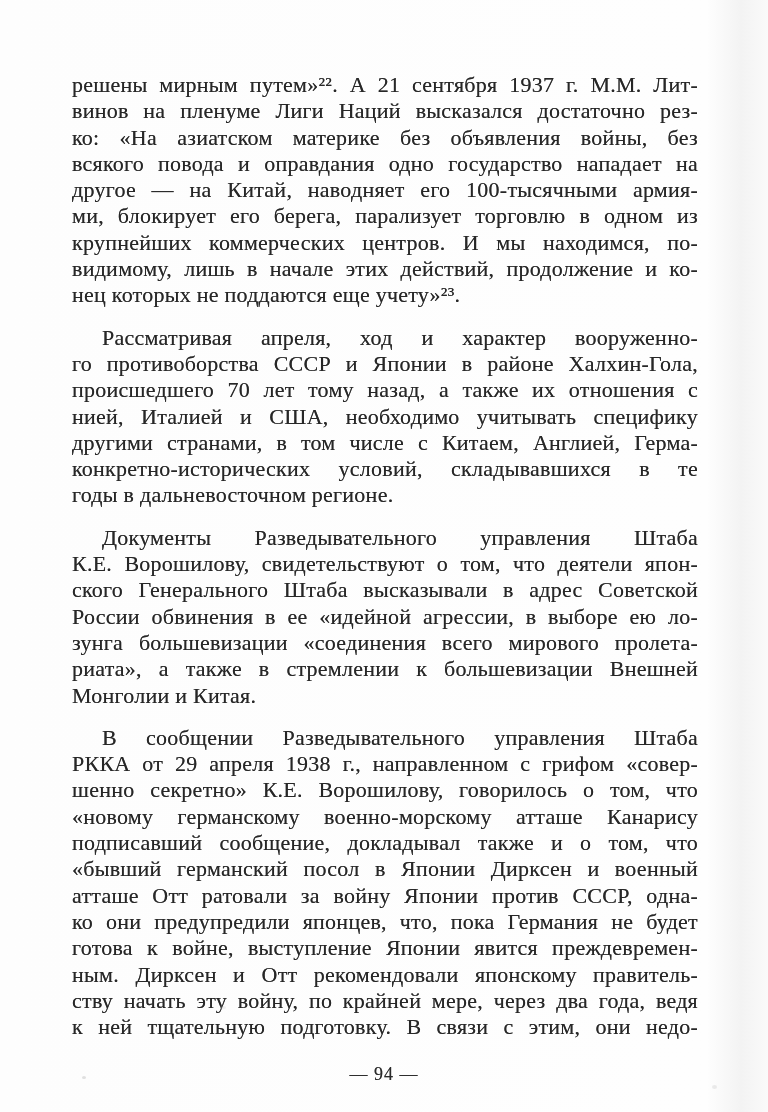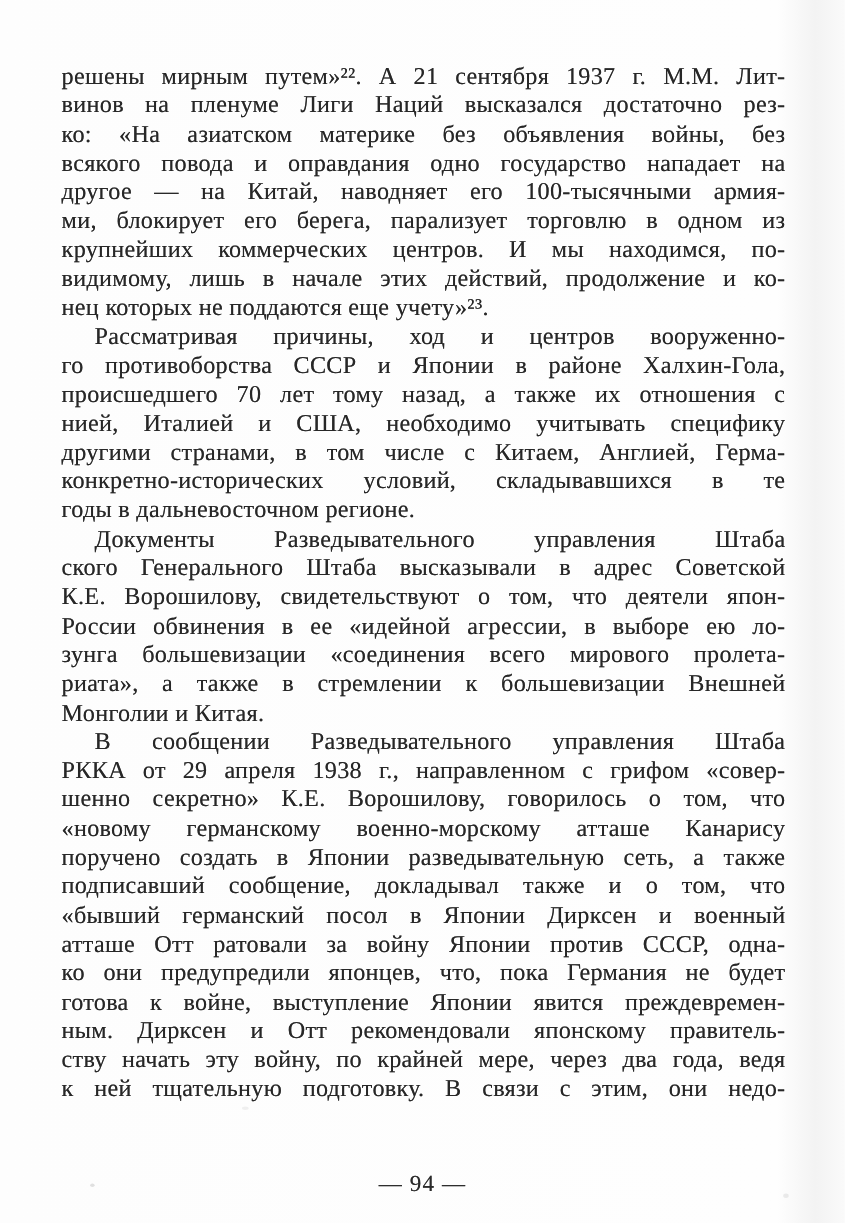--- a/index.html
+++ b/index.html
@@ -22,36 +22,36 @@
     position: absolute;
     left: 56px;
     top: 56px;
     width: 658px;
     font-size: 22px;
     line-height: 26.3px;
     letter-spacing: 0.25px;
     text-rendering: optimizeLegibility;
     text-shadow: 0 0 0.5px rgba(35,35,35,0.65);
   }
-  .paragraph { margin: 0; }
+  .paragraph { margin: 16px; }
   .line {
     height: 26.3px;
     text-align: justify;
     text-align-last: justify;
     white-space: normal;
   }
   .line.para-end { text-align-last: left; }
   .line.indent { text-indent: 30px; }
   .page-number {
     position: absolute;
     left: 0;
     right: 0;
     top: 1064px;
     text-align: center;
-    font-size: 21px;
+    font-size: 18px;
     letter-spacing: 1px;
     color: #2b2b2b;
     text-shadow: 0 0 0.5px rgba(35,35,35,0.6);
   }
   .speck {
     position: absolute;
     border-radius: 50%;
     background: #c9c9c9;
     opacity: 0.55;
   }
@@ -69,43 +69,42 @@
         <div class="line">винов на пленуме Лиги Наций высказался достаточно рез-</div>
         <div class="line">ко: «На азиатском материке без объявления войны, без</div>
         <div class="line">всякого повода и оправдания одно государство нападает на</div>
         <div class="line">другое — на Китай, наводняет его 100-тысячными армия-</div>
         <div class="line">ми, блокирует его берега, парализует торговлю в одном из</div>
         <div class="line">крупнейших коммерческих центров. И мы находимся, по-</div>
         <div class="line">видимому, лишь в начале этих действий, продолжение и ко-</div>
         <div class="line para-end">нец которых не поддаются еще учету»²³.</div>
       </div>
       <div class="paragraph">
-        <div class="line indent">Рассматривая причины, ход и центров вооруженно-</div>
+        <div class="line indent">Рассматривая апреля, ход и характер вооруженно-</div>
         <div class="line">го противоборства СССР и Японии в районе Халхин-Гола,</div>
         <div class="line">происшедшего 70 лет тому назад, а также их отношения с</div>
         <div class="line">нией, Италией и США, необходимо учитывать специфику</div>
         <div class="line">другими странами, в том числе с Китаем, Англией, Герма-</div>
         <div class="line">конкретно-исторических условий, складывавшихся в те</div>
         <div class="line para-end">годы в дальневосточном регионе.</div>
       </div>
       <div class="paragraph">
         <div class="line indent">Документы Разведывательного управления Штаба</div>
+        <div class="line">К.Е. Ворошилову, свидетельствуют о том, что деятели япон-</div>
         <div class="line">ского Генерального Штаба высказывали в адрес Советской</div>
-        <div class="line">К.Е. Ворошилову, свидетельствуют о том, что деятели япон-</div>
         <div class="line">России обвинения в ее «идейной агрессии, в выборе ею ло-</div>
         <div class="line">зунга большевизации «соединения всего мирового пролета-</div>
         <div class="line">риата», а также в стремлении к большевизации Внешней</div>
         <div class="line para-end">Монголии и Китая.</div>
       </div>
       <div class="paragraph">
         <div class="line indent">В сообщении Разведывательного управления Штаба</div>
         <div class="line">РККА от 29 апреля 1938 г., направленном с грифом «совер-</div>
         <div class="line">шенно секретно» К.Е. Ворошилову, говорилось о том, что</div>
         <div class="line">«новому германскому военно-морскому атташе Канарису</div>
-        <div class="line">поручено создать в Японии разведывательную сеть, а также</div>
         <div class="line">подписавший сообщение, докладывал также и о том, что</div>
         <div class="line">«бывший германский посол в Японии Дирксен и военный</div>
         <div class="line">атташе Отт ратовали за войну Японии против СССР, одна-</div>
         <div class="line">ко они предупредили японцев, что, пока Германия не будет</div>
         <div class="line">готова к войне, выступление Японии явится преждевремен-</div>
         <div class="line">ным. Дирксен и Отт рекомендовали японскому правитель-</div>
         <div class="line">ству начать эту войну, по крайней мере, через два года, ведя</div>
         <div class="line">к ней тщательную подготовку. В связи с этим, они недо-</div>
       </div>
     </div>

